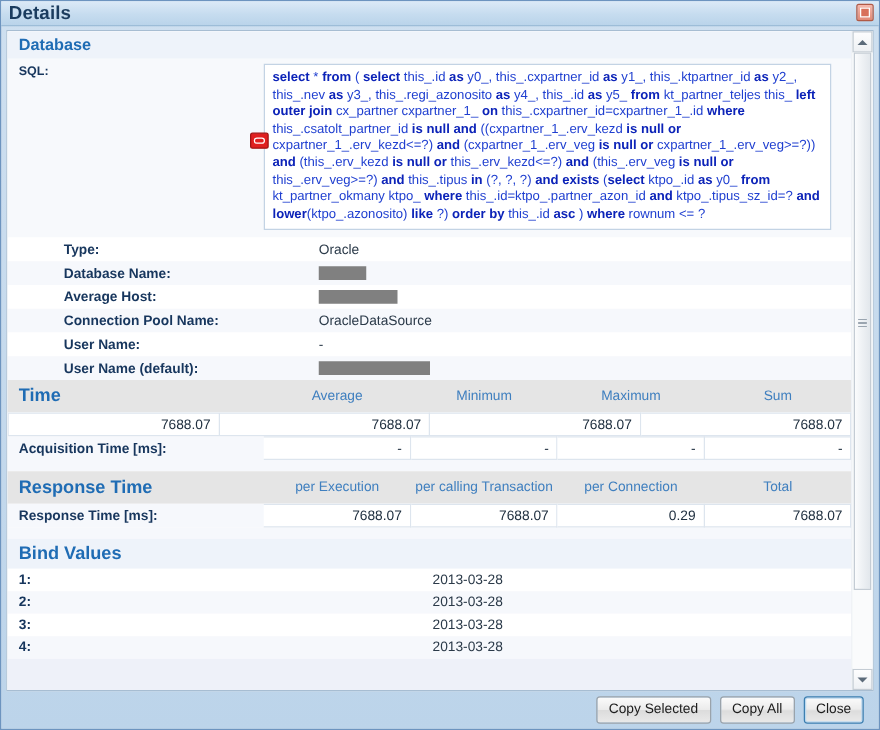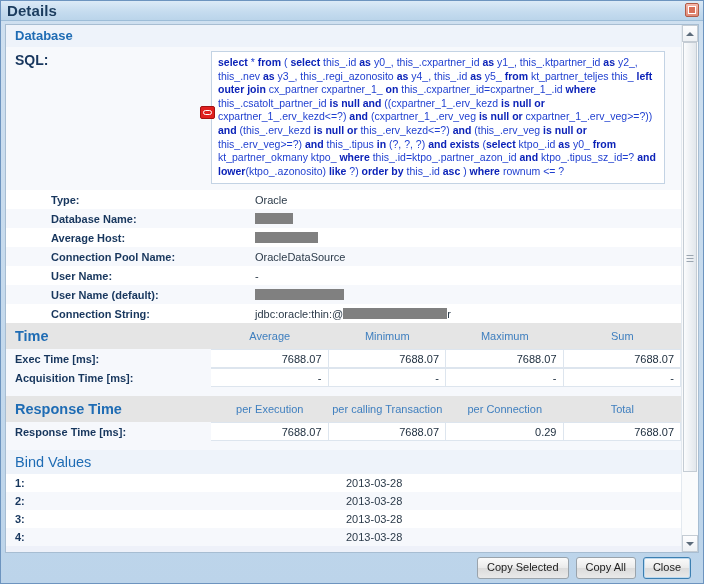--- a/index.html
+++ b/index.html
@@ -104,21 +104,21 @@
     flex:1;box-sizing:border-box;padding-left:8px;
     color:#2b3a49;display:flex;align-items:center;
   }
   .rowA{background:#ffffff;}
   .rowB{background:#f6f8fc;}
 
   
   .sql-row{display:flex;background:#f7f9fc;}
   .sql-label{
     width:205px;flex:0 0 205px;box-sizing:border-box;
-    padding:5px 0 0 9px;color:#17365d;font-weight:bold;font-size:14px;
+    padding:5px 0 0 9px;color:#17365d;font-weight:bold;font-size:10px;
   }
   .sql-box{
     flex:1;margin:4px 16px 6px 0;position:relative;
     background:#ffffff;border:1px solid #c3d3e4;
     box-sizing:border-box;padding:4px 5px 5px 6px;
   }
   .sql-text{
     font-size:10.5px;line-height:13.6px;color:#1f3fd0;
     word-break:break-word;
   }
@@ -156,21 +156,21 @@
     flex:1;box-sizing:border-box;height:19px;
     background:#ffffff;border:1px solid #dde5ee;border-left:none;
     display:flex;align-items:center;justify-content:flex-end;
     padding-right:6px;color:#203040;font-size:11px;
   }
   .metric-row .mr-cell:first-of-type{border-left:1px solid #dde5ee;}
 
   
   .bind-head{
     height:24px;line-height:24px;background:#eef3fa;
-    color:#1f6cb4;font-size:14.5px;font-weight:normal;padding-left:9px;
+    color:#1f6cb4;font-size:14.5px;font-weight:bold;padding-left:9px;
   }
   .bind-row{display:flex;font-size:11px;height:18px;align-items:center;}
   .bind-row .bk{
     width:340px;flex:0 0 340px;box-sizing:border-box;padding-left:9px;
     color:#17365d;font-weight:bold;
   }
   .bind-row .bv{flex:1;color:#2b3a49;}
   .spacer-fill{background:#eef1f9;}
 
   
@@ -248,42 +248,33 @@
             <div class="row rowA" style="height: 19px;">
               <div class="lbl">User Name:</div>
               <div class="val">
                 <span>-</span>
               </div>
             </div>
             <div class="row rowB" style="height: 19px;">
               <div class="lbl">User Name (default):</div>
               <div class="val">
                 <span class="redact" style="width: 89px;"></span>
-              </div>
-            </div>
-            <div class="row rowA" style="height: 19px;">
-              <div class="lbl">Connection String:</div>
-              <div class="val">
-                <span>jdbc:oracle:thin:@</span>
-                <span class="redact" style="width: 104px;"></span>
-                <span>r</span>
               </div>
             </div>
           </div>
 
         <div id="time-block">
             <div class="metric-head">
               <div class="mh-title">Time</div>
               <div class="mh-cell">Average</div>
               <div class="mh-cell">Minimum</div>
               <div class="mh-cell">Maximum</div>
               <div class="mh-cell">Sum</div>
             </div>
             <div class="metric-row">
-              <div class="mr-label">Exec Time [ms]:</div>
               <div class="mr-cell">7688.07</div>
               <div class="mr-cell">7688.07</div>
               <div class="mr-cell">7688.07</div>
               <div class="mr-cell">7688.07</div>
             </div>
             <div class="metric-row">
               <div class="mr-label">Acquisition Time [ms]:</div>
               <div class="mr-cell">-</div>
               <div class="mr-cell">-</div>
               <div class="mr-cell">-</div>

